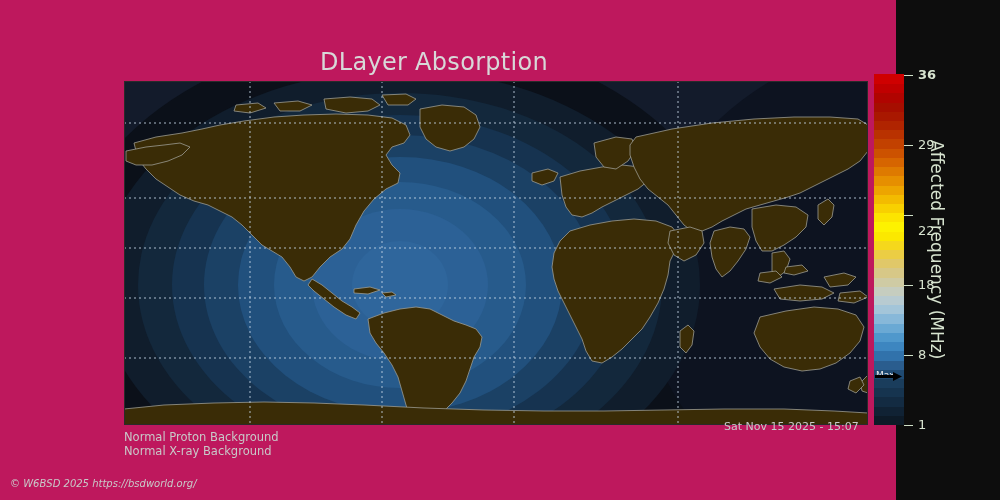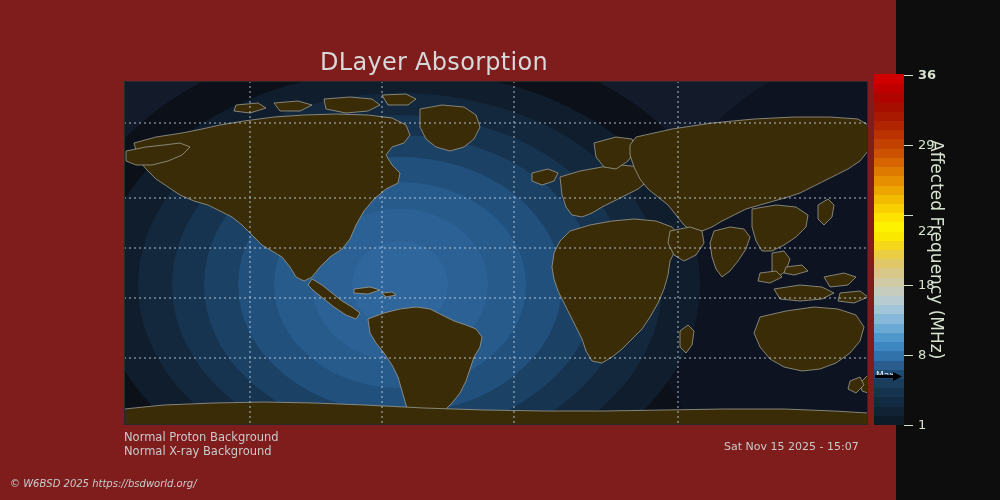--- a/index.html
+++ b/index.html
@@ -1,19 +1,19 @@
 <!DOCTYPE html>
 <html><head>
 <meta charset="utf-8">
 <style>
   html,body{margin:0;padding:0;background:#0d0d0d;}
   body{width:1000px;height:500px;position:relative;overflow:hidden;
        font-family:"DejaVu Sans","Liberation Sans",sans-serif;}
 
-  #page{position:absolute;left:0;top:0;width:896px;height:500px;background:#7f1d1d;}
+  #page{position:absolute;left:0;top:0;width:896px;height:500px;background:#be185d;}
 
   
   .title{position:absolute;left:0;top:48px;width:868px;text-align:center;
          color:#d8d8d8;font-size:24px;letter-spacing:.3px;}
 
   
   .map-wrap{position:absolute;left:124px;top:81px;width:744px;height:344px;
             overflow:hidden;background:#131b2b;}
   .map-svg{position:absolute;left:0;top:0;display:block;}
 
@@ -28,21 +28,21 @@
             writing-mode:vertical-rl;text-orientation:mixed;
             display:flex;align-items:center;justify-content:center;}
   .maxbox{position:absolute;left:874px;top:358px;width:30px;height:26px;}
   .maxbox .mx-lab{position:absolute;left:2px;top:12px;color:#eaeaea;font-size:9px;}
   .maxbox .mx-arrow{position:absolute;left:1px;top:14px;width:27px;height:9px;}
 
   
   .note{position:absolute;left:124px;color:#c9c9c9;font-size:11.5px;}
   .note.l1{top:430px;}
   .note.l2{top:444px;}
-  .stamp{position:absolute;left:724px;top:440px;color:#c9c9c9;font-size:11px;}
+  .stamp{position:absolute;left:724px;top:420px;color:#c9c9c9;font-size:11px;}
   .copy{position:absolute;left:10px;top:478px;color:#c9c9c9;font-size:10px;
         font-style:italic;}
 </style>
 </head>
 <body>
 
 <div id="page">
 
   <div class="title">DLayer Absorption</div>
 

